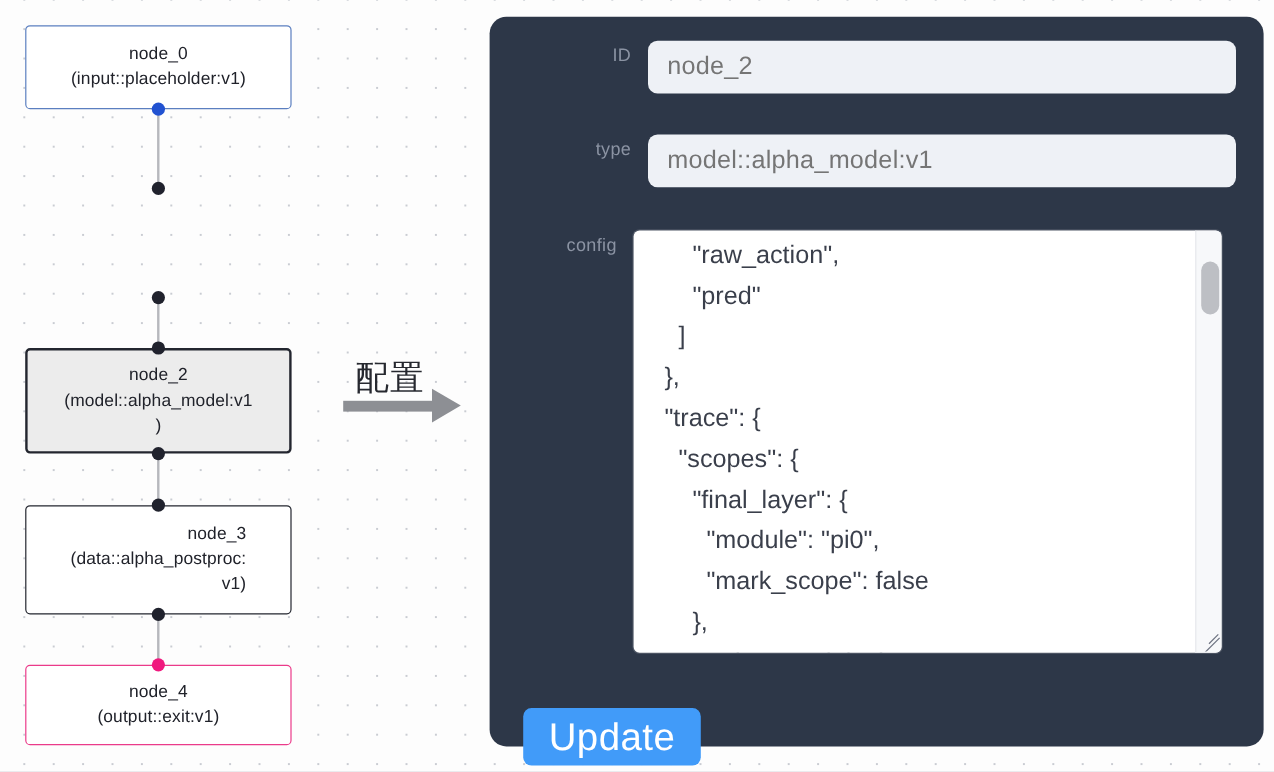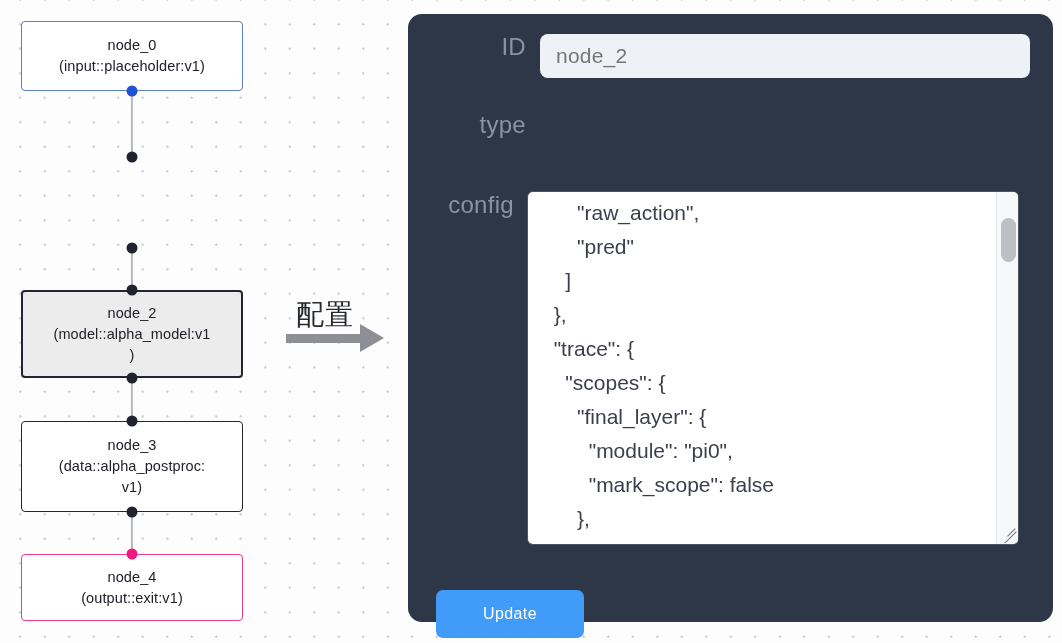--- a/index.html
+++ b/index.html
@@ -120,21 +120,21 @@
     padding: 0;
   }
 
   .field-row {
     position: absolute;
     display: flex;
     align-items: flex-start;
   }
   .field-label {
     color: #8b93a3;
-    font-size: 24px;
+    font-size: 15px;
     line-height: 26px;
     text-align: right;
     width: 112px;
     padding-right: 14px;
     box-sizing: border-box;
     letter-spacing: 0.3px;
   }
   .field-input {
     box-sizing: border-box;
     background: #eef1f6;
@@ -228,21 +228,21 @@
     position: absolute;
     left: 28px;
     top: 576px;
     width: 148px;
     height: 48px;
     background: #419bf9;
     border: none;
     border-radius: 7px;
     color: #ffffff;
     font-family: "Liberation Sans", sans-serif;
-    font-size: 16px;
+    font-size: 32px;
     letter-spacing: 0.4px;
     cursor: pointer;
     text-align: center;
     padding: 0;
   }
 
   
   .watermark {
     position: absolute;
     color: rgba(120,120,130,0.055);
@@ -271,21 +271,21 @@
 
     <div class="dot" style="left:132px; top:157px;"></div>
     <div class="dot" style="left:132px; top:248px;"></div>
 
     <div class="node sel" style="left:21px; top:290px; width:222px; height:88px;">node_2
 (model::alpha_model:v1
 )</div>
     <div class="dot" style="left:132px; top:290px;"></div>
     <div class="dot" style="left:132px; top:378px;"></div>
 
-    <div class="node" style="left:21px; top:421px; width:222px; height:91px;">node_3
+    <div class="node" style="left:21px; top:421px; width:222px; height:91px;text-align:right;">node_3
 (data::alpha_postproc:
 v1)</div>
     <div class="dot" style="left:132px; top:421px;"></div>
     <div class="dot" style="left:132px; top:512px;"></div>
 
     <div class="node pink" style="left:21px; top:554px; width:222px; height:67px;">node_4
 (output::exit:v1)</div>
     <div class="dot pink" style="left:132px; top:554px;"></div>
 
     <div id="arrow-group">
@@ -299,20 +299,21 @@
 
     <span class="watermark" style="left:160px; top:170px;"></span>
 
     <div class="field-row" id="row-id">
       <span class="field-label">ID</span>
       <input class="field-input" type="text" placeholder="node_2" style="">
     </div>
 
     <div class="field-row" id="row-type">
       <span class="field-label">type</span>
+      <input class="field-input" type="text" placeholder="model::alpha_model:v1" style="">
     </div>
 
     <div class="field-row" id="row-config">
       <span class="field-label">config</span>
       <div id="config-box">
         <textarea id="config-text" spellcheck="false" style="">      "raw_action",
       "pred"
     ]
   },
   "trace": {

